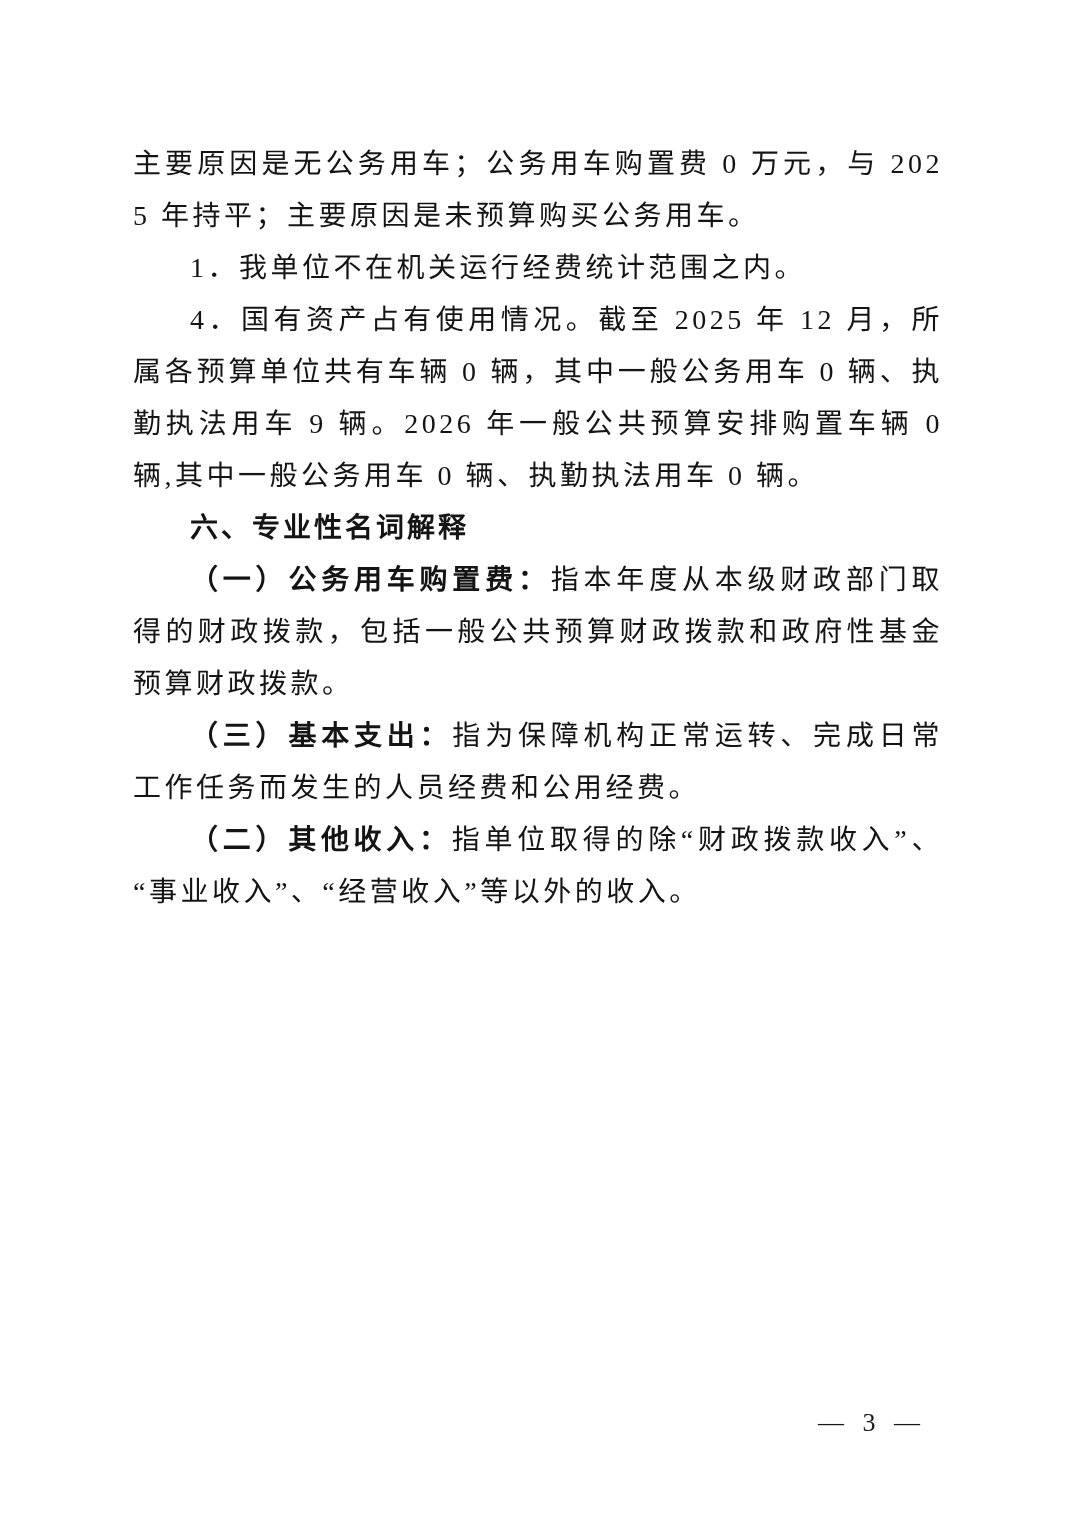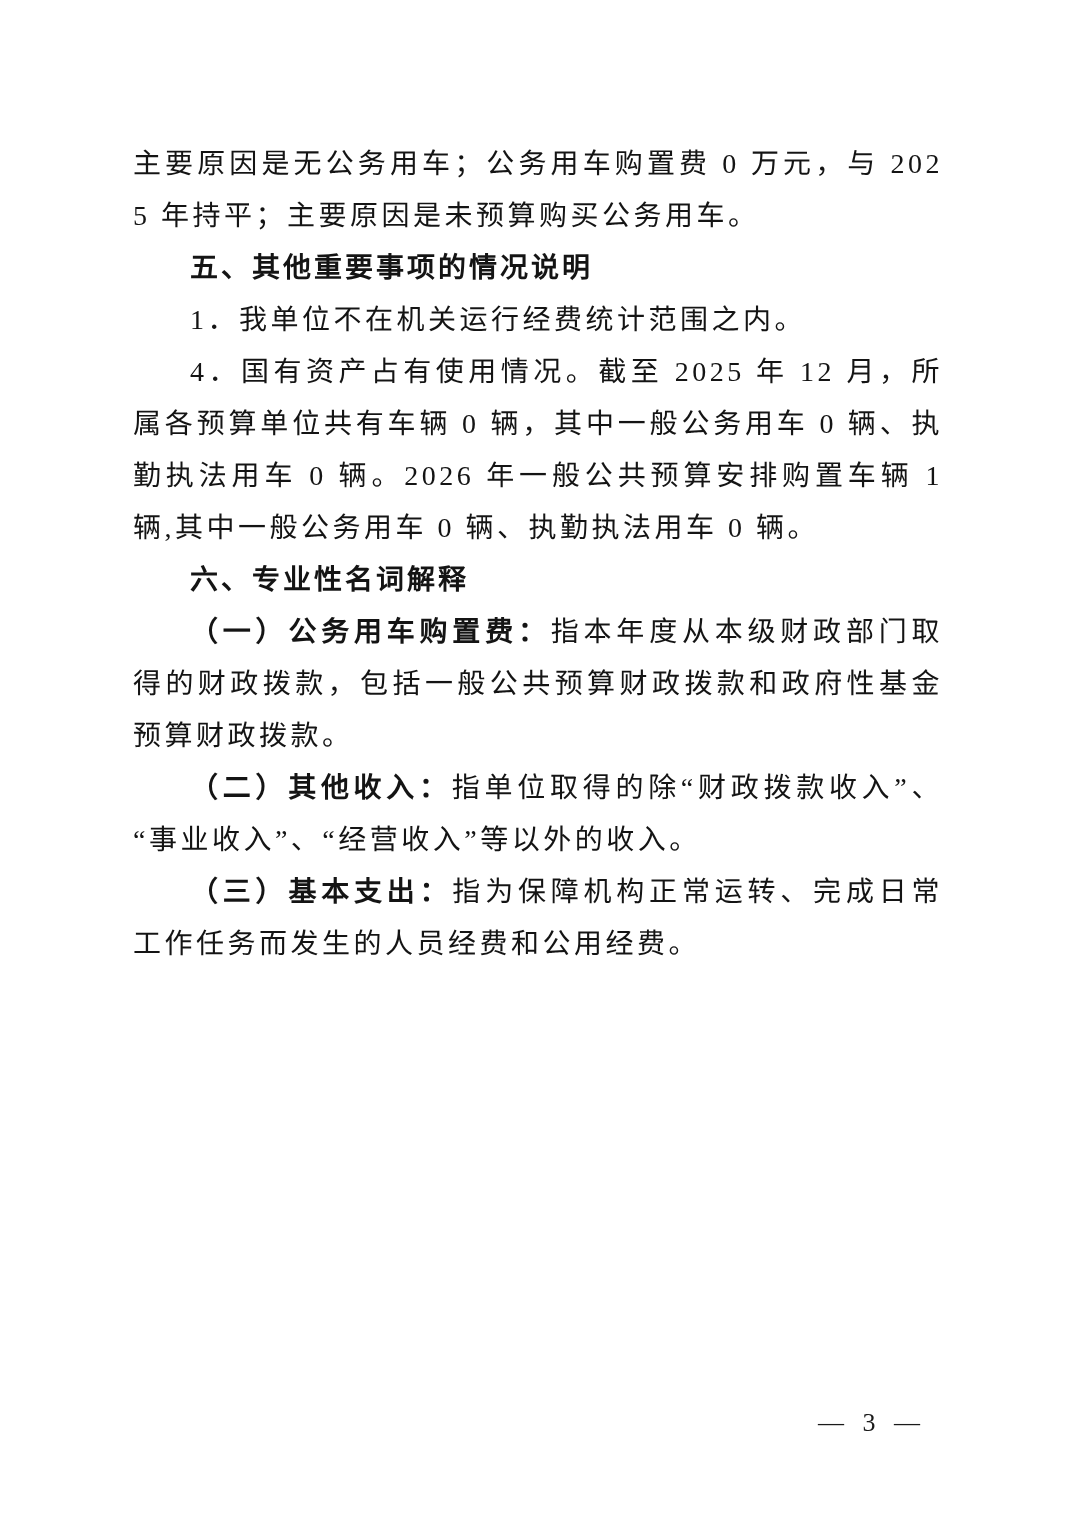--- a/index.html
+++ b/index.html
@@ -60,33 +60,32 @@
   }
 </style>
 </head>
 <body>
 
 <div class="page">
   <main class="doc">
 
     <p class="body noindent">主要原因是无公务用车；公务用车购置费 0 万元，与 2025 年持平；主要原因是未预算购买公务用车。</p>
 
-    <h2 class="heading">五、其他重要事项的情况说明</h2>
 
     <p class="body">1．我单位不在机关运行经费统计范围之内。</p>
 
 
 
-    <p class="body">4．国有资产占有使用情况。截至 2025 年 12 月，所属各预算单位共有车辆 0 辆，其中一般公务用车 0 辆、执勤执法用车 0 辆。2026 年一般公共预算安排购置车辆 1 辆,其中一般公务用车 0 辆、执勤执法用车 0 辆。</p>
+    <p class="body">4．国有资产占有使用情况。截至 2025 年 12 月，所属各预算单位共有车辆 0 辆，其中一般公务用车 0 辆、执勤执法用车 9 辆。2026 年一般公共预算安排购置车辆 0 辆,其中一般公务用车 0 辆、执勤执法用车 0 辆。</p>
 
     <h2 class="heading">六、专业性名词解释</h2>
 
     <p class="body term"><b class="lead">（一）公务用车购置费：</b><span>指本年度从本级财政部门取得的财政拨款，包括一般公共预算财政拨款和政府性基金预算财政拨款。</span></p>
 
+    <p class="body term"><b class="lead">（三）基本支出：</b><span>指为保障机构正常运转、完成日常工作任务而发生的人员经费和公用经费。</span></p>
+
     <p class="body term"><b class="lead">（二）其他收入：</b><span>指单位取得的除“财政拨款收入”、“事业收入”、“经营收入”等以外的收入。</span></p>
-
-    <p class="body term"><b class="lead">（三）基本支出：</b><span>指为保障机构正常运转、完成日常工作任务而发生的人员经费和公用经费。</span></p>
 
 
   </main>
 
   <div class="pagenum">— 3 —</div>
 </div>
 
 </body></html>

